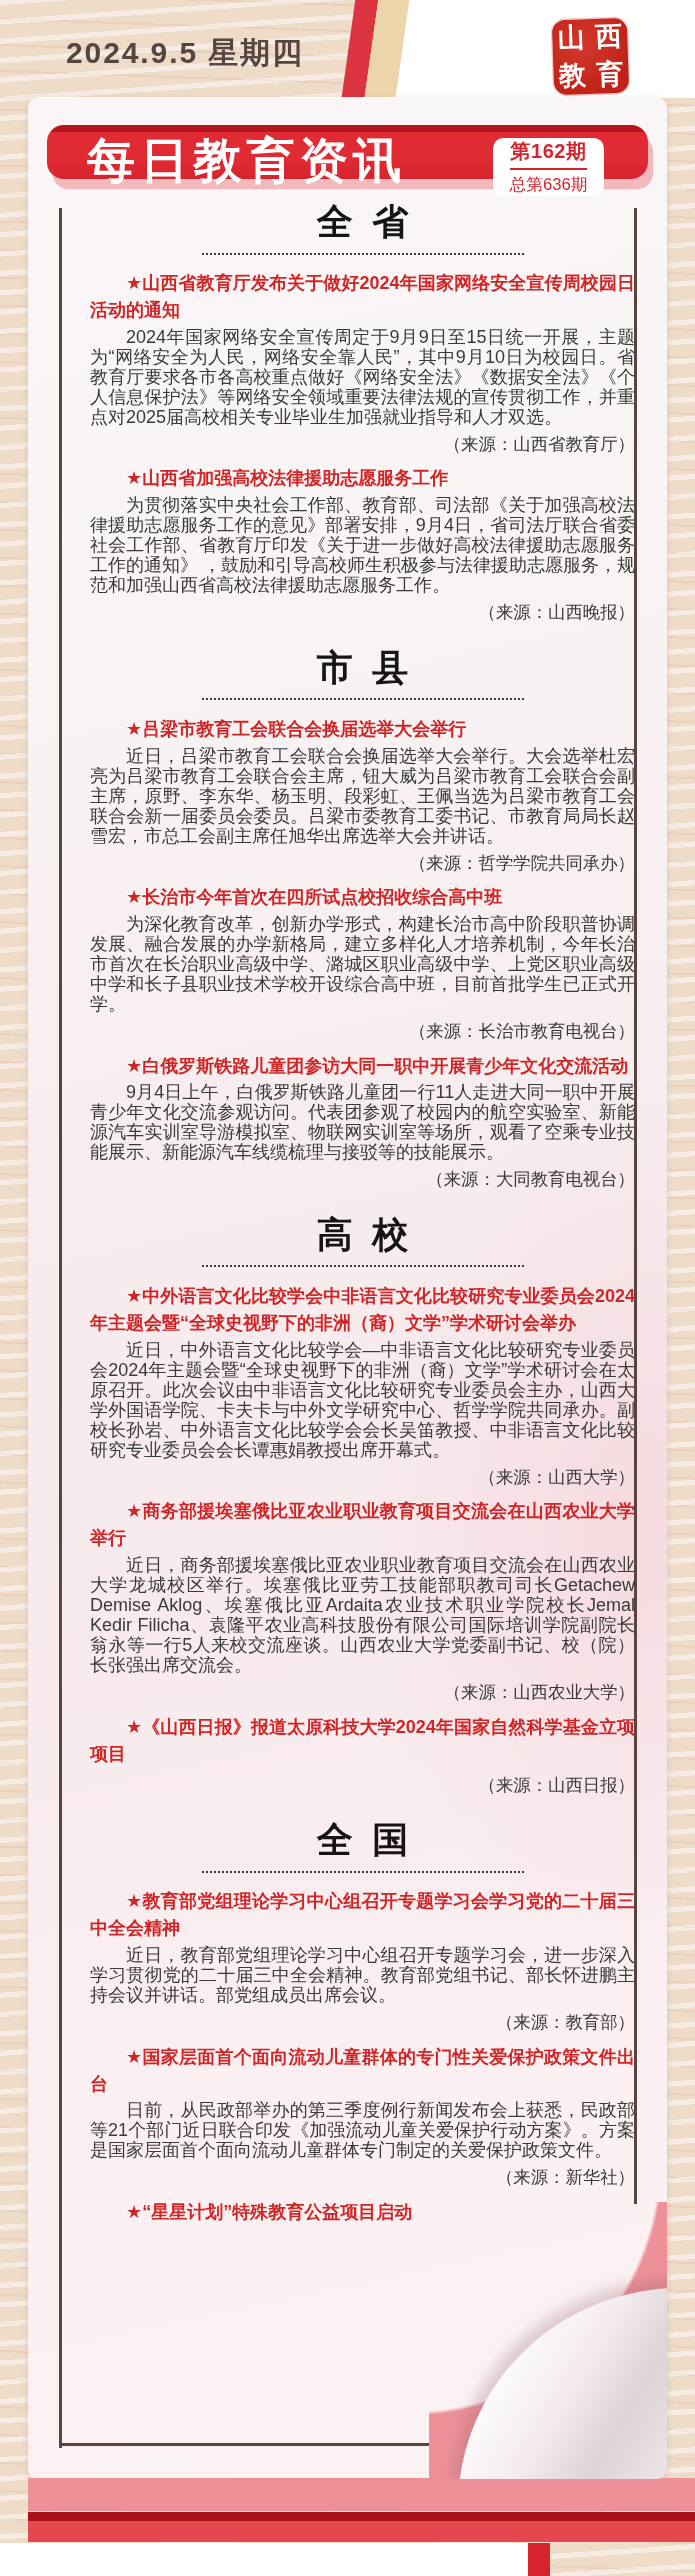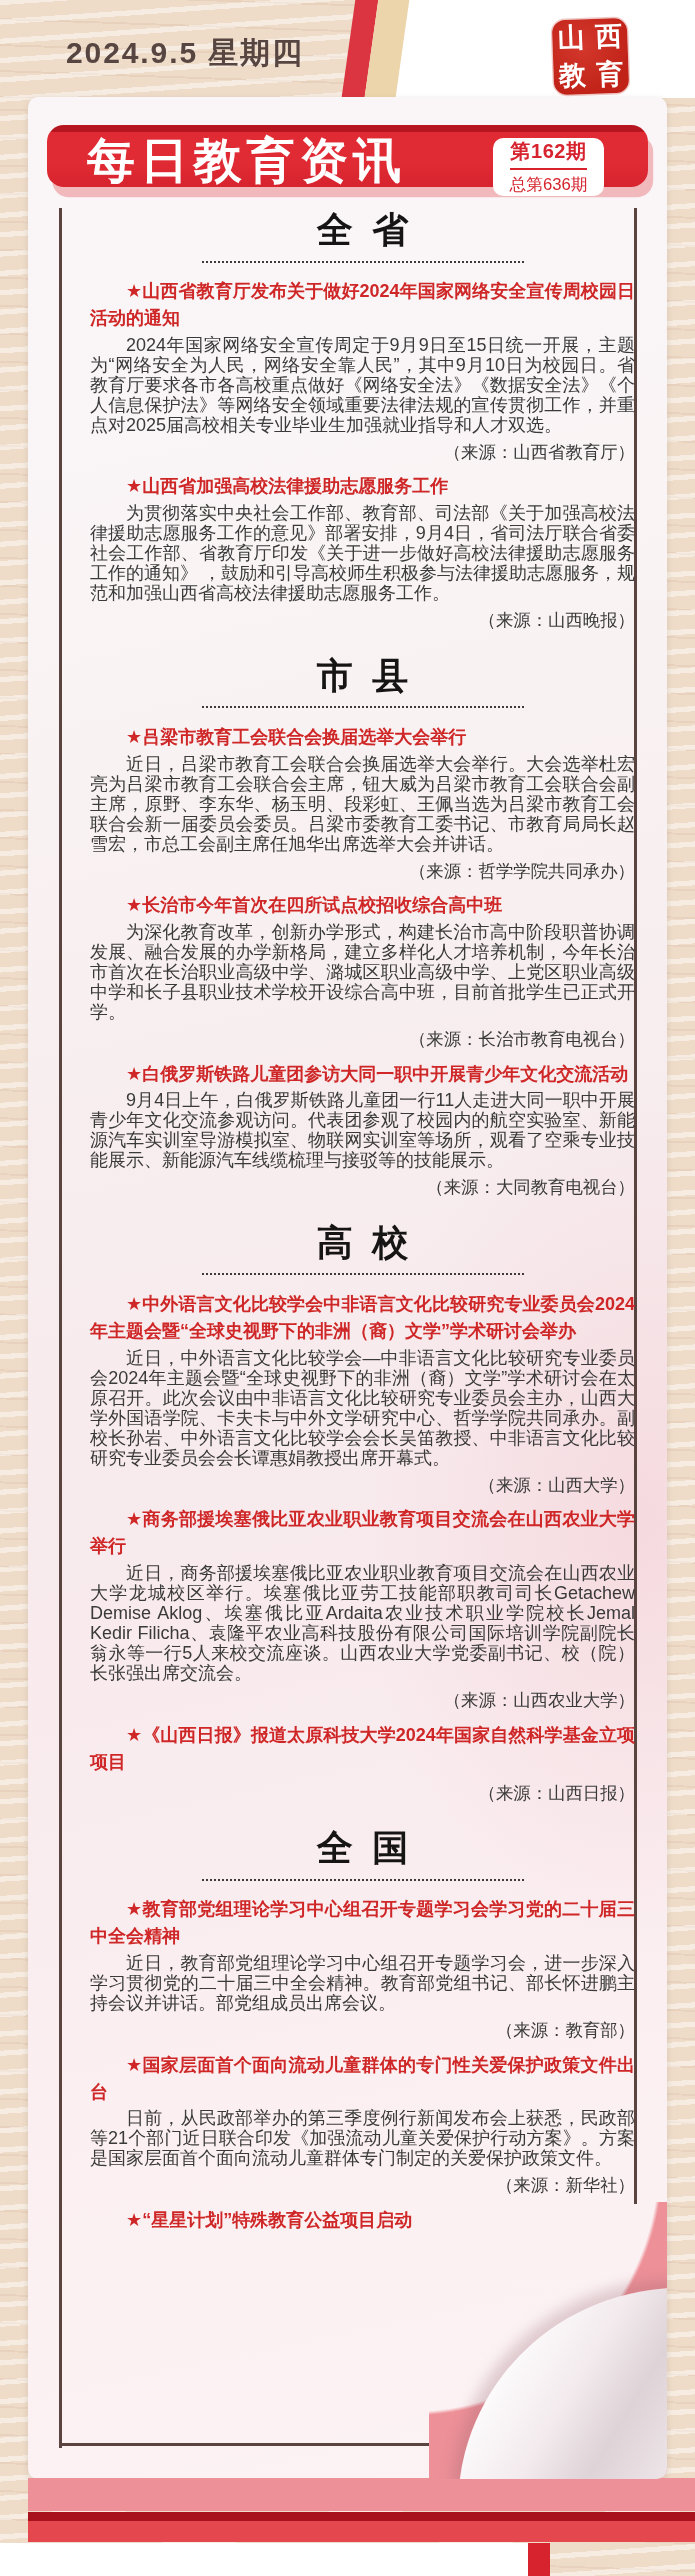--- a/index.html
+++ b/index.html
@@ -43,21 +43,21 @@
   
   .curl{position:absolute;right:0;bottom:0;width:238px;height:277px;z-index:3;
         background:radial-gradient(circle at -8% -14%,rgba(0,0,0,0) 61%,#ee9098 62%);}
   .curl-page{position:absolute;right:-22px;bottom:-22px;width:225px;height:219px;border-radius:100% 0 0 0;
         background:linear-gradient(118deg,#fefdfd 22%,#f3ebee 48%,#ded3d7 68%,#ece3e6 88%);
         box-shadow:-7.7px -7.7px 13px rgba(150,100,110,.28);transform:rotate(3deg);}
 
   .content{position:relative;z-index:4;padding:0 32px 0 62px;}
 
   
-  .masthead{position:relative;margin:28px -13px 0 -43px;height:62px;border-radius:16.7px;
+  .masthead{position:relative;margin:28px -13px 0 -43px;height:54px;border-radius:16.7px;
         background:linear-gradient(#b5161f 0 7px,#e12b34 7px 60%,#d6232e 100%);
         box-shadow:5.2px 10.3px 0 #f2b9bd;}
   .masthead-title{position:absolute;left:40px;top:0;line-height:72px;color:#fff;font-size:48px;font-weight:bold;letter-spacing:5.2px;}
   .issue-badge{position:absolute;right:44px;top:13px;width:111px;height:58px;background:#fff;border-radius:10.3px;
         display:flex;flex-direction:column;align-items:center;justify-content:center;}
   .issue-badge .issue{color:#d6232e;font-size:20px;font-weight:bold;letter-spacing:0.6px;}
   .issue-divider{width:77px;height:1.9px;background:#d6232e;margin:3.2px 0;}
   .issue-badge .total{color:#d6232e;font-size:16.7px;font-weight:normal;}
 
   

